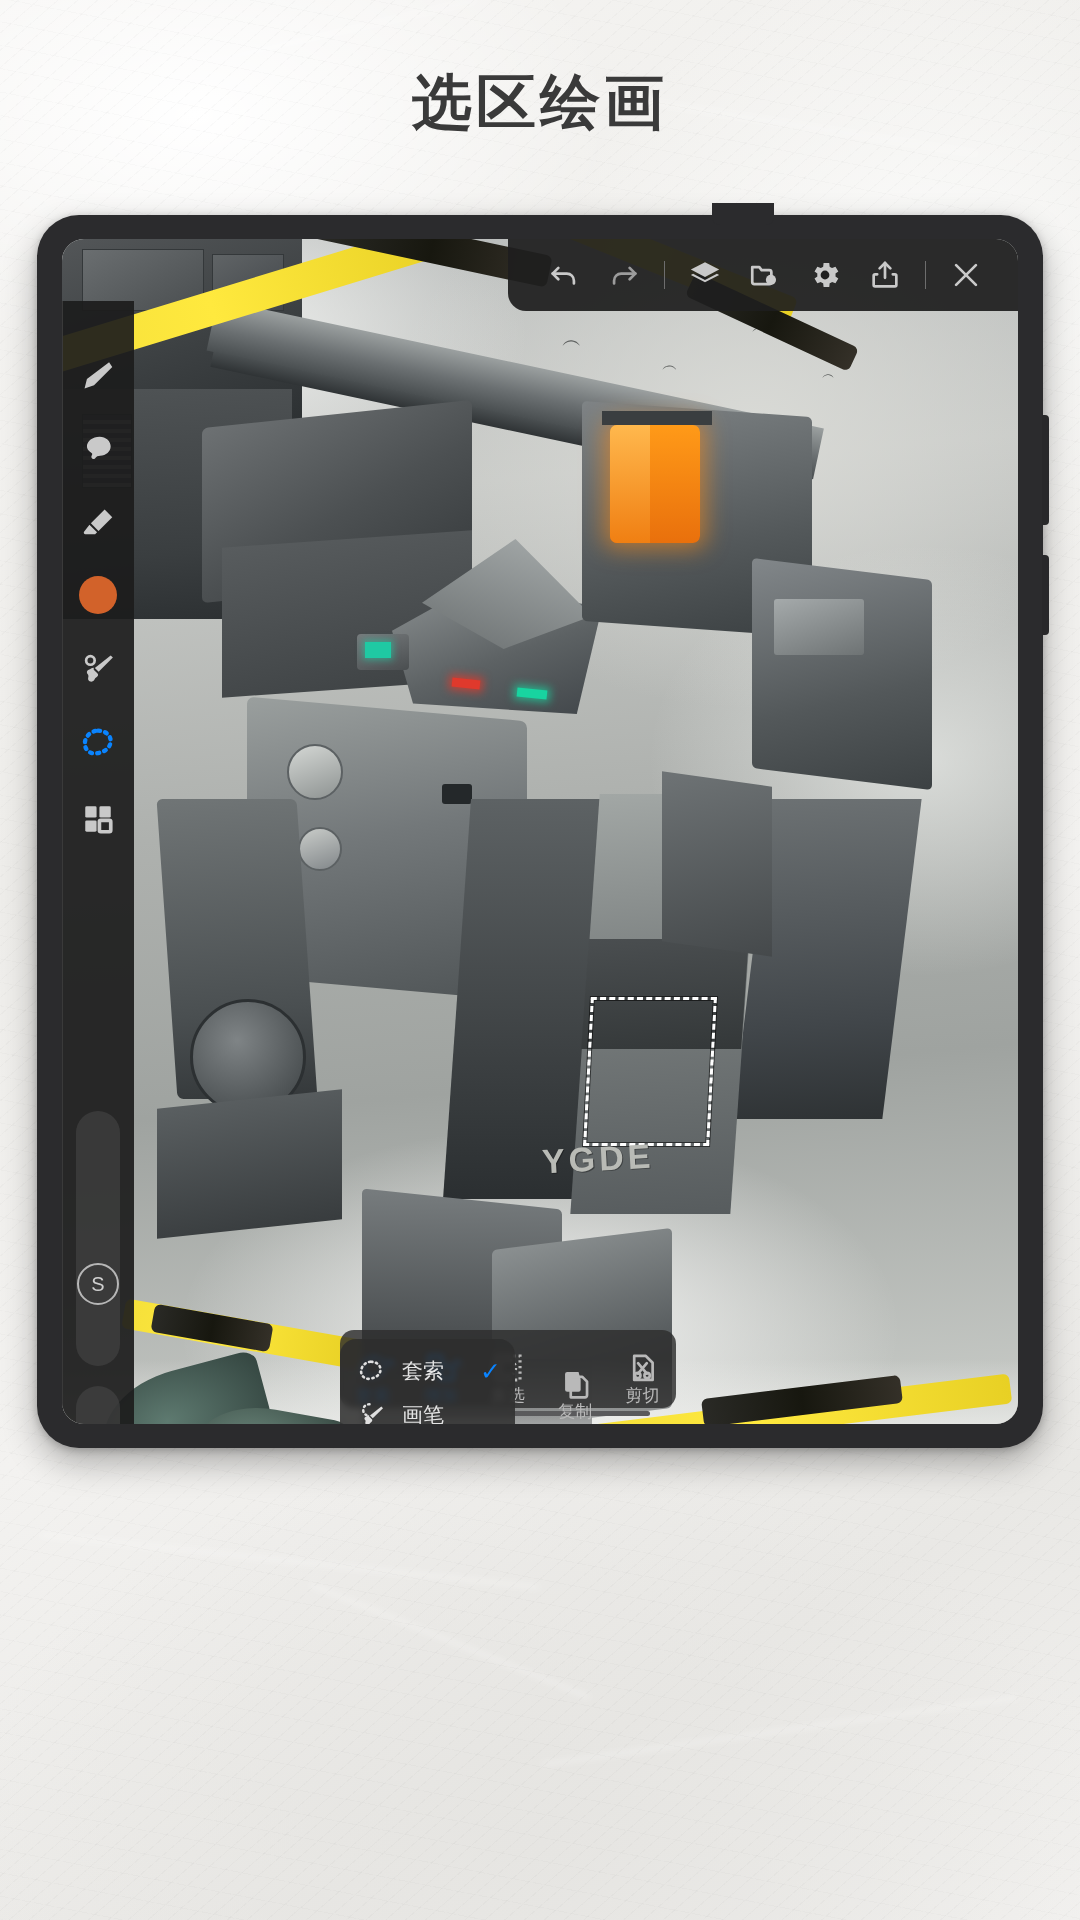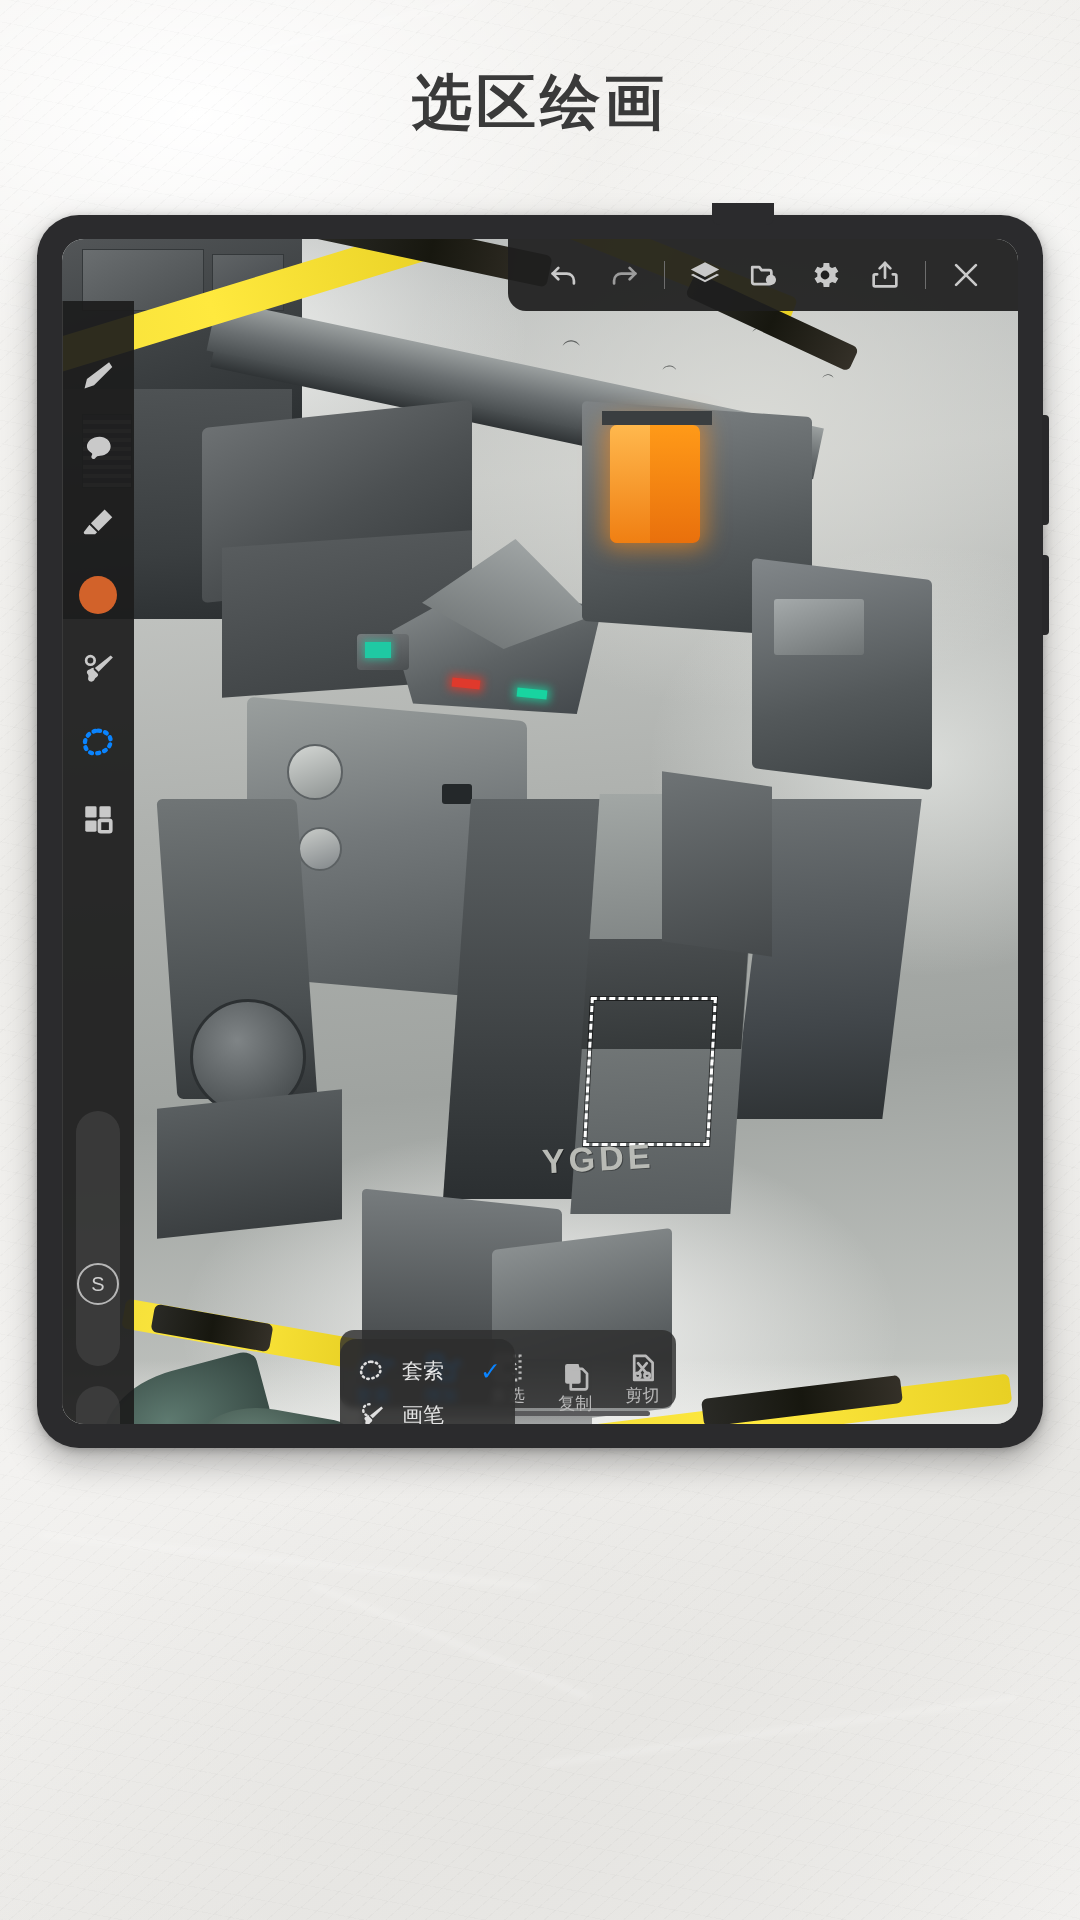--- a/index.html
+++ b/index.html
@@ -410,21 +410,21 @@
       </div>
 
       <div class="bb-item" style="padding-top:8px;">
         <svg width="34" height="34" viewBox="0 0 24 24" fill="none" stroke="#b9b9b9">
           <rect x="3.5" y="3.5" width="17" height="17" stroke-width="2.2" stroke-dasharray="1.6 2.4"></rect>
           <circle cx="12" cy="12" r="5.4" stroke-width="2.2" stroke-dasharray="1.4 2.4"></circle>
         </svg>
         <span class="bb-label">反选</span>
       </div>
 
-      <div class="bb-item" style="padding-top:16px;">
+      <div class="bb-item" style="padding-top:24px;">
         <svg width="34" height="34" viewBox="0 0 24 24">
           <path d="M14.5 3.5 h-8 a1.5 1.5 0 0 0 -1.5 1.5 v11 a1.5 1.5 0 0 0 1.5 1.5 h8 a1.5 1.5 0 0 0 1.5 -1.5 v-7 Z" fill="#b9b9b9"></path>
           <path d="M9 7 h8.2 l3.3 3.3 V20 a1.4 1.4 0 0 1 -1.4 1.4 H9 Z" fill="none" stroke="#b9b9b9" stroke-width="1.9" stroke-linejoin="round"></path>
         </svg>
         <span class="bb-label">复制</span>
       </div>
 
       <div class="bb-item" style="padding-top:8px;">
         <svg width="34" height="34" viewBox="0 0 24 24" fill="none" stroke="#b9b9b9" stroke-width="1.9" stroke-linejoin="round" stroke-linecap="round">
           <path d="M6.5 3.5 h8.2 l4.8 4.8 V20.4 H6.5 Z"></path>

